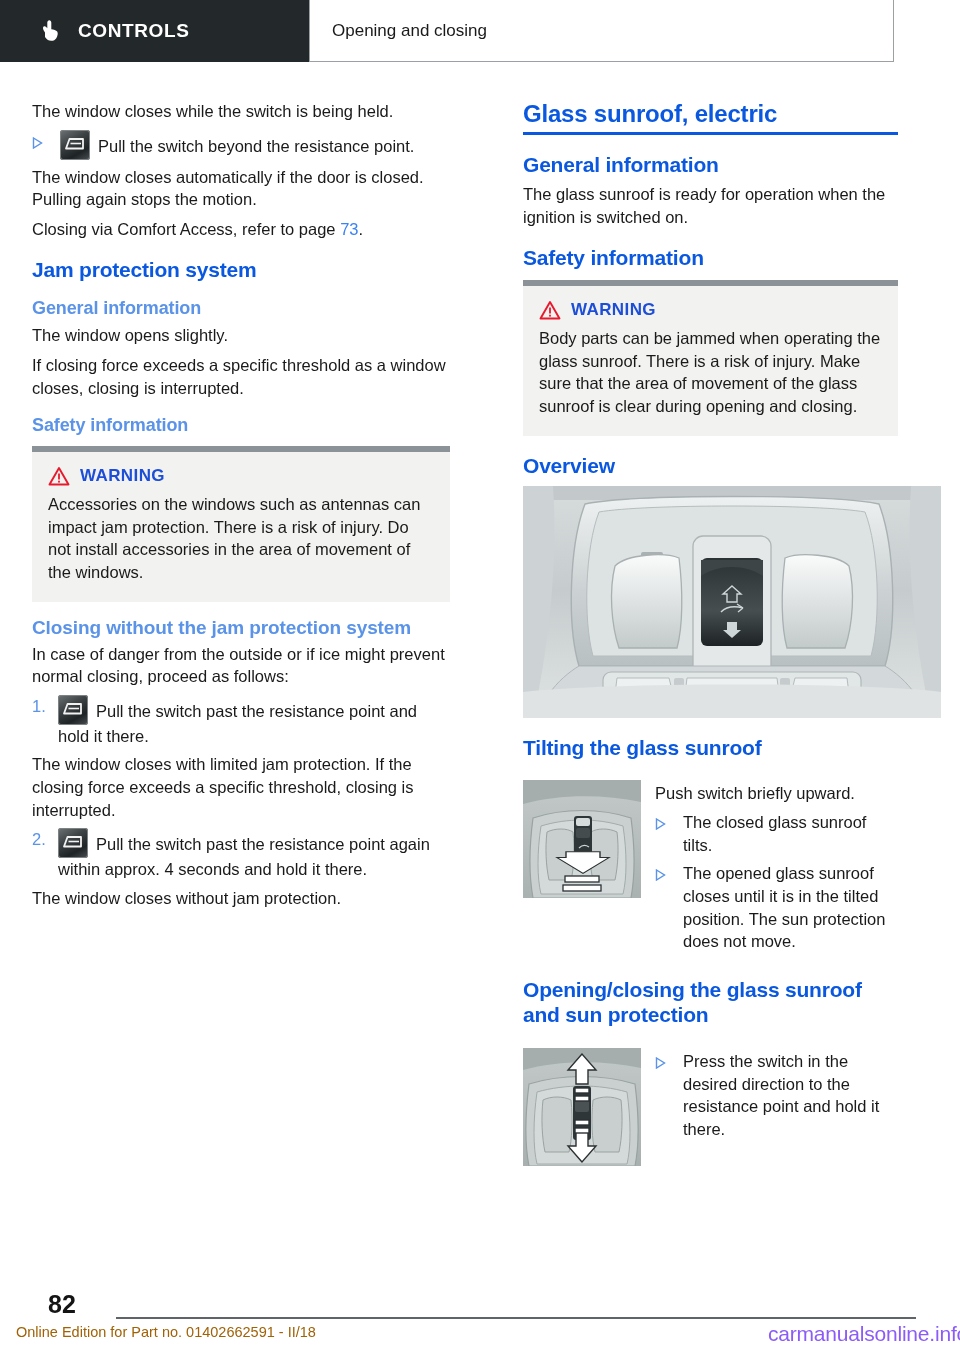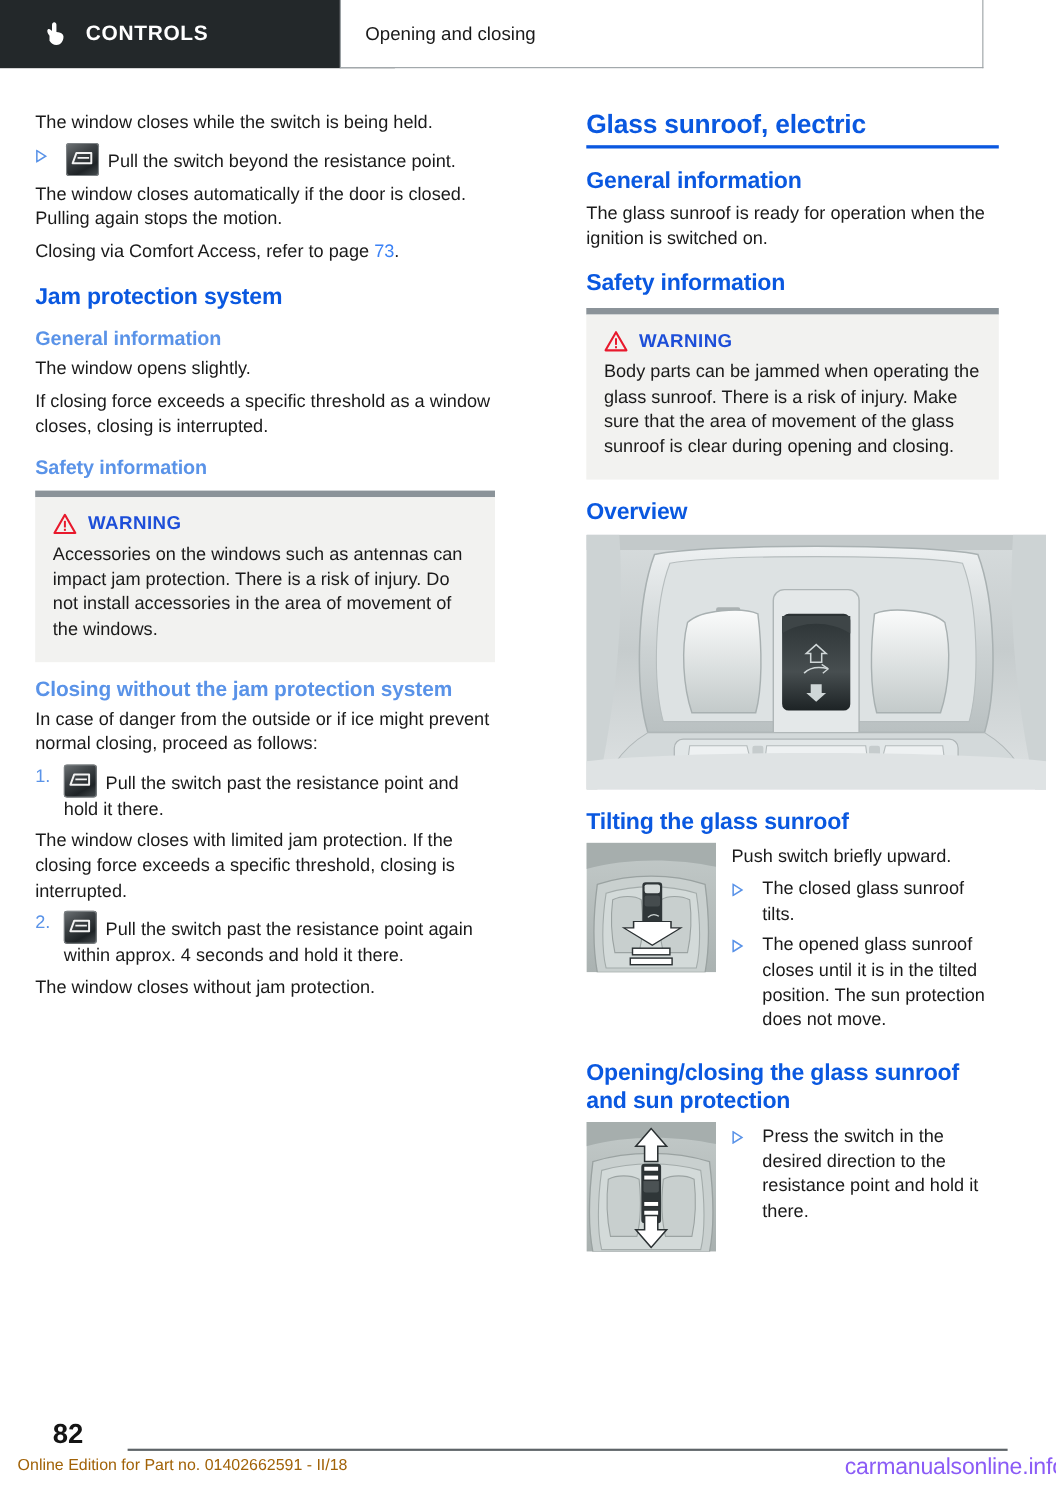--- a/index.html
+++ b/index.html
@@ -25,21 +25,21 @@
   .header-tab-section {
     position: absolute; left: 309px; top: 0; width: 585px; height: 62px;
     background: #ffffff; border: 1px solid #9aa0a3; border-top: none;
     display: flex; align-items: center; padding-left: 22px;
   }
   .section-label { font-size: 17px; color: #1a1a1a; }
 
   
   .col { position: absolute; top: 100px; width: 418px; }
   .col-left  { left: 32px; }
-  .col-right { left: 490px; padding-left: 43px; }
+  .col-right { left: 480px; padding-left: 43px; }
 
   
   .h1 {
     color: #0a58e0; font-size: 24px; font-weight: bold;
     letter-spacing: -0.2px; margin-bottom: 4px;
   }
   .h1-rule { height: 3px; background: #0a58e0; margin-bottom: 18px; }
   .h2 {
     color: #0a58e0; font-size: 21px; font-weight: bold;
     letter-spacing: -0.2px; margin: 18px 0 6px 0;
@@ -85,21 +85,21 @@
   .warn-bar { height: 6px; background: #8b9399; }
   .warn-body { background: #f2f2f0; padding: 14px 16px 18px 16px; }
   .warn-title-row { display: flex; align-items: center; margin-bottom: 7px; }
   .warn-tri { width: 22px; height: 20px; margin-right: 10px; flex: none; }
   .warn-title { font-size: 17px; font-weight: bold; letter-spacing: 0.4px; color: #1d4ed8; }
   .warn-text { font-size: 16.5px; line-height: 1.37; color: #1a1a1a; }
 
   
   .fig-large { width: 418px; height: 232px; margin: 8px 0 6px 0; position: relative; overflow: hidden; }
   .fig-small { width: 118px; height: 118px; position: relative; overflow: hidden; flex: none; }
-  .fig-row { display: flex; gap: 14px; margin-top: 6px; }
+  .fig-row { display: flex; gap: 14px; margin-top: 20px; }
   .fig-row-text { flex: 1; padding-top: 2px; }
 
   
   .footer { position: absolute; left: 16px; bottom: 0; width: 960px; height: 90px; }
   .pagenum {
     position: absolute; left: 32px; top: 18px;
     font-size: 25px; font-weight: bold; color: #141414;
   }
   .footer-rule {
     position: absolute; left: 100px; top: 45px; width: 800px; height: 2px; background: #5e6468;

